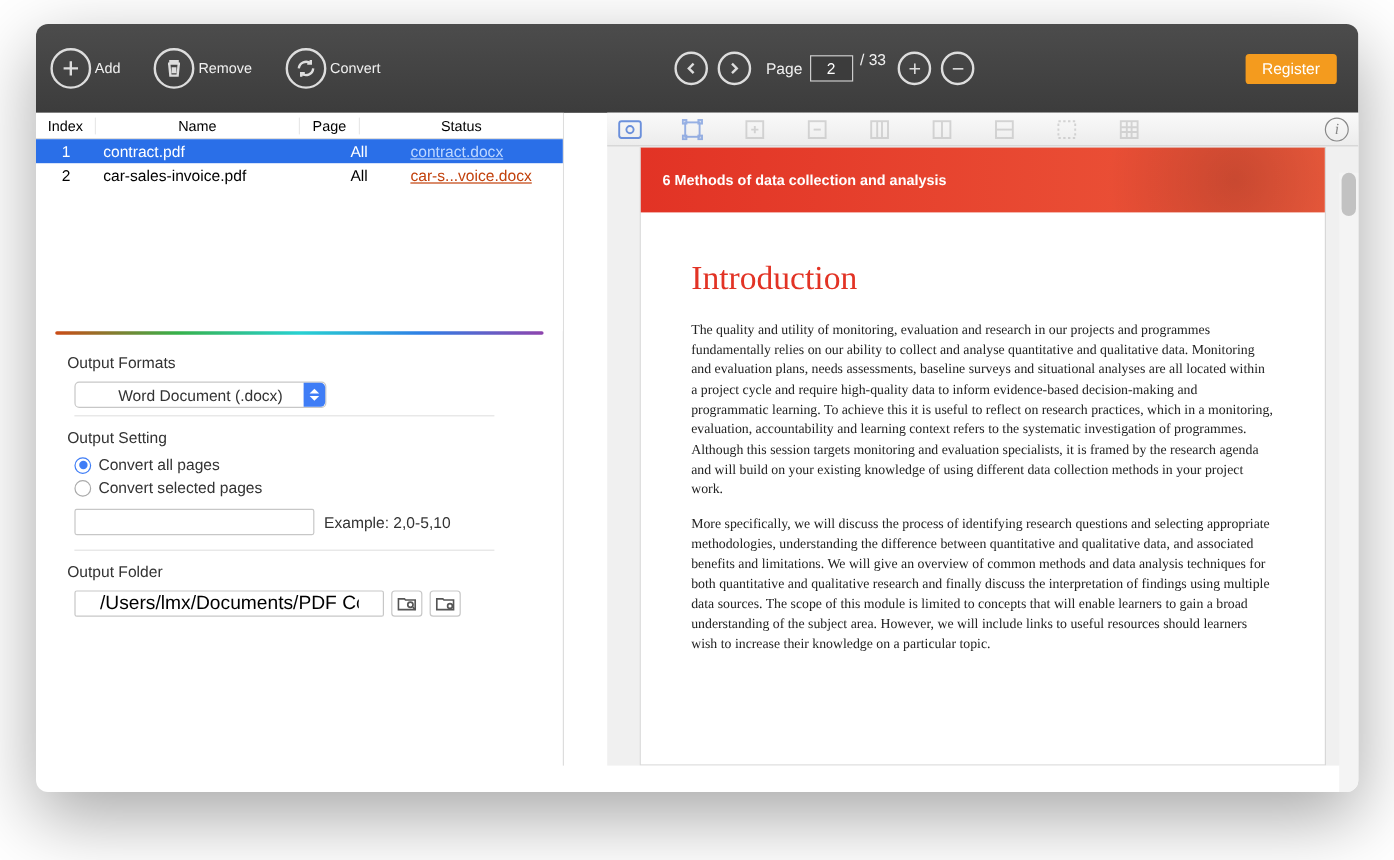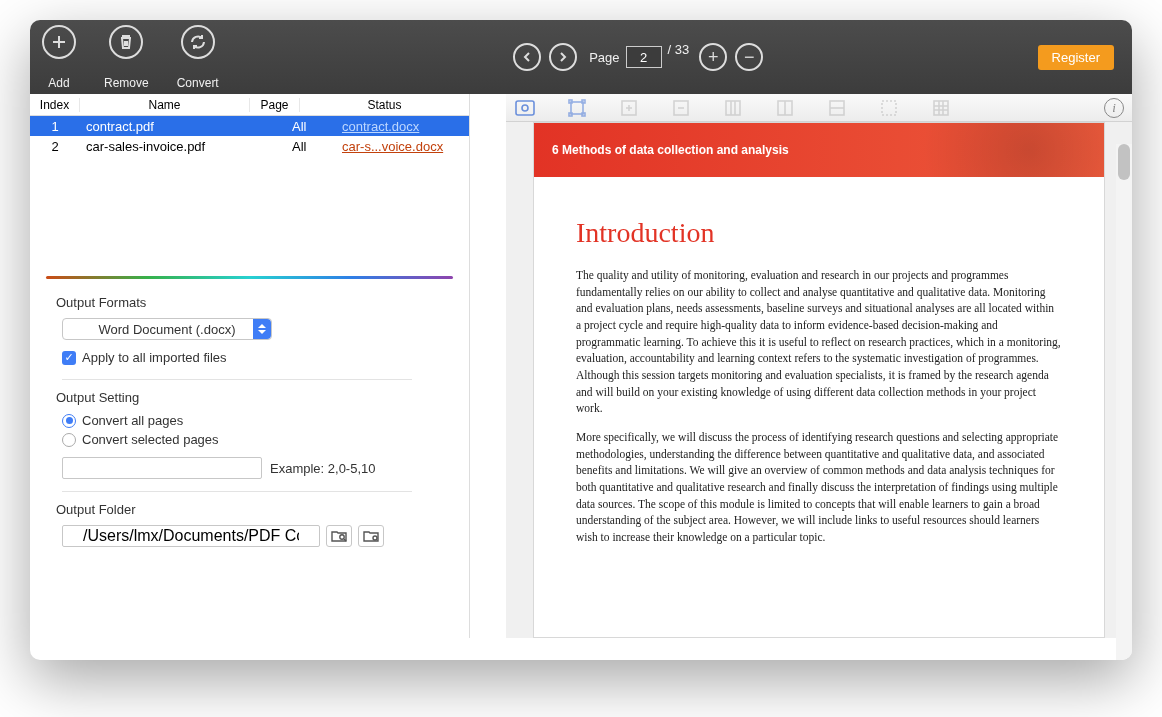--- a/index.html
+++ b/index.html
@@ -11,21 +11,21 @@
 .titlebar { height: 22px; background: linear-gradient(#f6f6f6,#e6e6e6); display: flex; align-items: center; position: relative; border-top-left-radius: 10px; border-top-right-radius: 10px; border-bottom: 1px solid #c9c9c9; }
 .traffic { display: flex; gap: 8px; padding-left: 10px; }
 .dot { width: 12px; height: 12px; border-radius: 50%; }
 .dot.red { background: #ff5f57; border: 0.5px solid #e0443e; }
 .dot.yellow { background: #ffbd2e; border: 0.5px solid #dea123; }
 .dot.green { background: #28c940; border: 0.5px solid #1aab29; }
 .title-text { position: absolute; left: 0; right: 0; text-align: center; font-size: 13px; color: #444; pointer-events: none; }
 
 
 .toolbar { height: 74px; background: linear-gradient(#4c4c4c,#3c3c3c); display: flex; align-items: center; padding: 0 12px; color: #f0f0f0; }
-.tool-btn { display: flex; flex-direction: column; align-items: center; gap: 17px; margin-right: 28px; cursor: pointer; }
+.tool-btn { display: flex; align-items: center; gap: 3px; margin-right: 28px; cursor: pointer; }
 .tool-icon { width: 34px; height: 34px; border: 2px solid #ddd; border-radius: 50%; display: flex; align-items: center; justify-content: center; color: #ddd; }
 .tool-icon svg { stroke: currentColor; fill: none; stroke-width: 2; }
 .tool-label { font-size: 12px; }
 .toolbar-spacer { flex: 1; }
 .nav-btn { width: 28px; height: 28px; border: 2px solid #ddd; border-radius: 50%; display: flex; align-items: center; justify-content: center; color: #ddd; margin-right: 8px; cursor: pointer; }
 .page-label { font-size: 13px; margin: 0 6px 0 4px; }
 .page-input { width: 36px; height: 22px; background: #3c3c3c; border: 1px solid #ccc; color: #fff; text-align: center; font-size: 13px; }
 .page-total { font-size: 13px; margin: 0 10px 16px 6px; }
 .zoom-btn { width: 28px; height: 28px; border: 2px solid #ddd; border-radius: 50%; display: flex; align-items: center; justify-content: center; color: #ddd; margin-right: 8px; cursor: pointer; font-size: 18px; line-height: 1; }
 .register-btn { margin-left: auto; margin-right: 6px; background: #f49b1e; color: #fff; border: none; padding: 5px 14px; font-size: 13px; border-radius: 3px; cursor: pointer; }
@@ -174,24 +174,20 @@
       </div>
 
       <div class="rainbow"></div>
 
       <div class="settings">
         <div class="sec-label">Output Formats</div>
         <div class="format-select">
           <span>Word Document (.docx)</span>
           <div class="arrows"></div>
         </div>
-        <div class="checkbox-row">
-          <div class="checkbox"></div>
-          <span>Apply to all imported files</span>
-        </div>
         <hr class="hr short">
         <div class="sec-label">Output Setting</div>
         <div class="radio-row">
           <div class="radio checked"></div>
           <span>Convert all pages</span>
         </div>
         <div class="radio-row">
           <div class="radio"></div>
           <span>Convert selected pages</span>
         </div>

